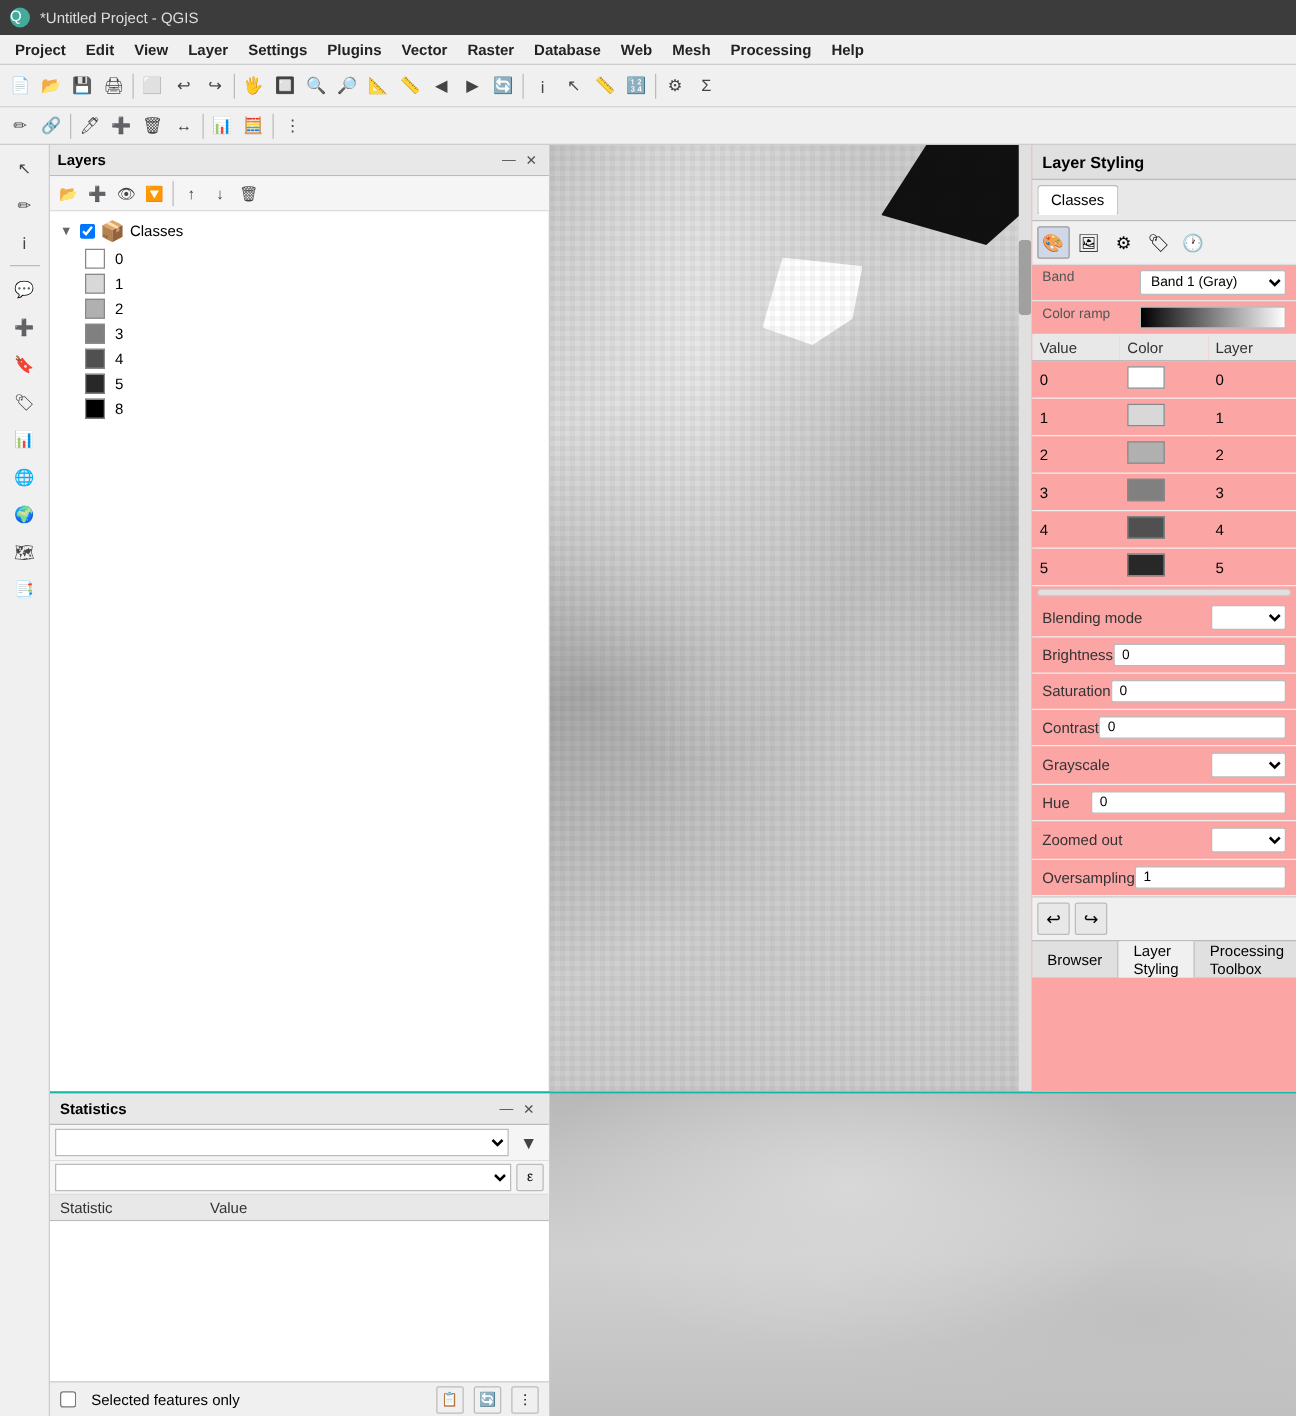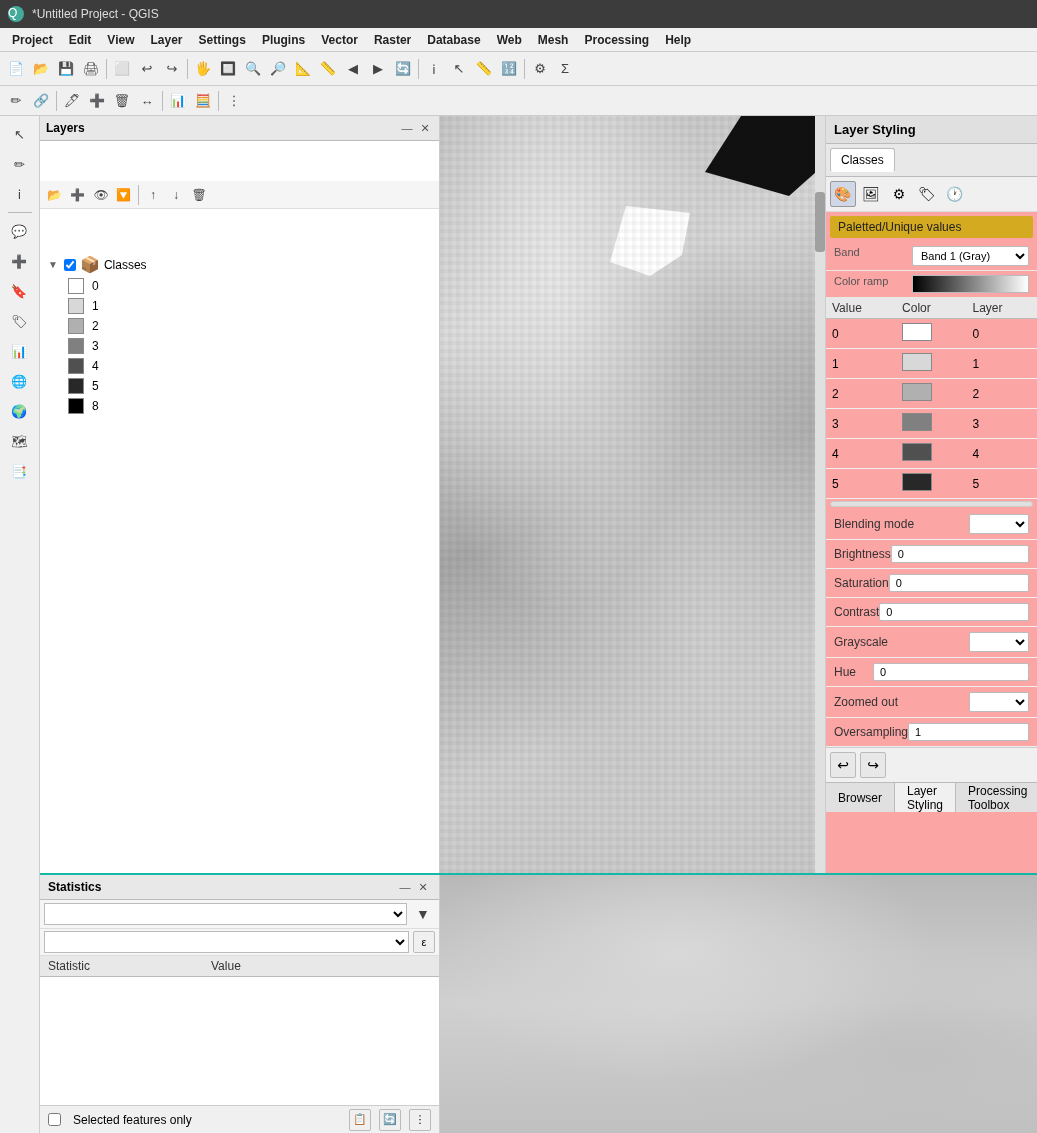--- a/index.html
+++ b/index.html
@@ -110,21 +110,20 @@
       flex: 1;
     }
 
     
     .layers-panel {
       width: 400px;
       background: white;
       border-right: 1px solid #ccc;
       display: flex;
       flex-direction: column;
-      gap: 40px;
     }
     .panel-header {
       background: #e8e8e8;
       border-bottom: 1px solid #bbb;
       padding: 4px 6px;
       display: flex;
       align-items: center;
       justify-content: space-between;
       font-weight: bold;
       font-size: 12px;
@@ -442,21 +441,20 @@
       border-radius: 2px;
       cursor: pointer;
       font-size: 11px;
       display: flex; align-items: center; justify-content: center;
     }
     .stats-table-header {
       display: flex;
       background: #e8e8e8;
       border-bottom: 1px solid #bbb;
       padding: 3px 0;
-      gap: 43px;
     }
     .stats-col-header {
       font-size: 12px;
       font-weight: normal;
       color: #333;
       padding: 0 8px;
     }
     .stats-col-header.statistic { width: 120px; }
     .stats-col-header.value { flex: 1; }
     .stats-body { flex: 1; background: white; }
@@ -703,21 +701,20 @@
         </div>
 
         <div class="styling-icons-row">
           <button class="style-icon-btn active">🎨</button>
           <button class="style-icon-btn">🖼</button>
           <button class="style-icon-btn">⚙</button>
           <button class="style-icon-btn">🏷</button>
           <button class="style-icon-btn">🕐</button>
         </div>
 
-        <div class="render-type-row">Paletted/Unique values</div>
 
         <div class="style-field-row">
           <span class="style-field-label">Band</span>
           <select class="style-field-value"><option>Band 1 (Gray)</option></select>
         </div>
 
         <div class="style-field-row">
           <span class="style-field-label">Color ramp</span>
           <div class="style-color-ramp"></div>
         </div>

